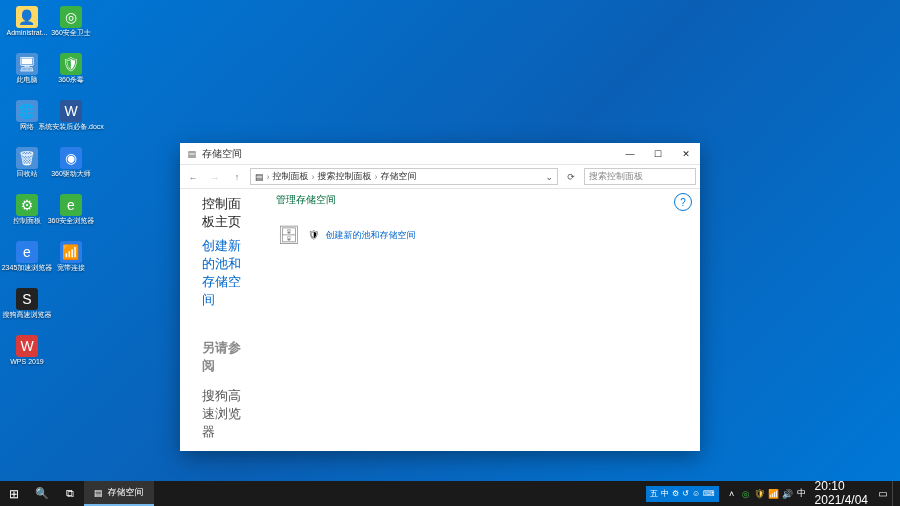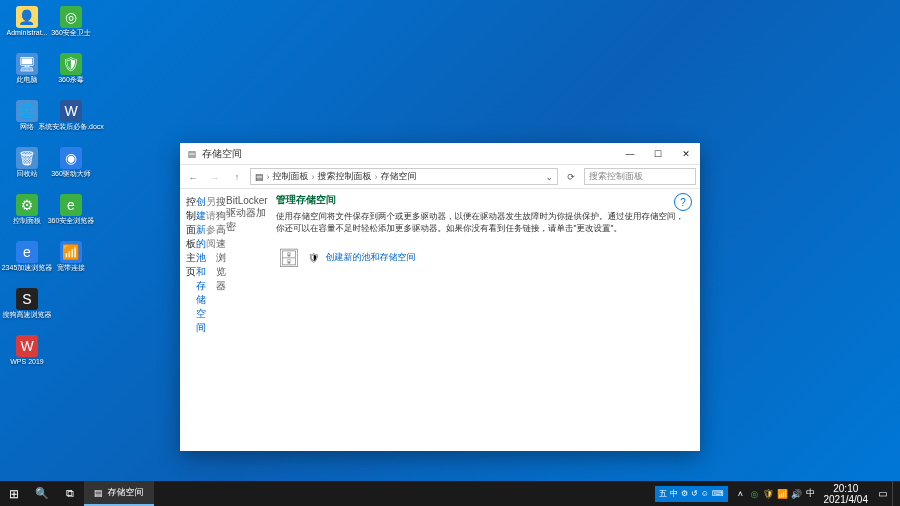--- a/index.html
+++ b/index.html
@@ -22,44 +22,44 @@
 .navbar { height: 24px; display: flex; align-items: center; padding: 0 4px; gap: 4px; border-bottom: 1px solid #e5e5e5; }
 .navbtn { width: 18px; height: 18px; display: flex; align-items: center; justify-content: center; font-size: 9px; color: #777; cursor:pointer; }
 .addr { flex: 1; border: 1px solid #ccc; height: 17px; display: flex; align-items: center; font-size: 9px; color: #333; padding: 0 4px; gap: 3px; }
 .addr .sep { color: #888; }
 .addr .drop { margin-left: auto; color: #555; }
 .refresh { width: 18px; height: 18px; display:flex;align-items:center;justify-content:center;font-size:9px;color:#555;cursor:pointer; }
 .search { width: 112px; border: 1px solid #ccc; height: 17px; font-size: 9px; color: #888; padding: 0 4px; display:flex;align-items:center; }
 .help { width: 18px; height: 18px; display:flex;align-items:center;justify-content:center;font-size:10px;color:#0078d7;cursor:pointer;border:1px solid #0078d7;border-radius:50%;margin-left:2px; }
 
 .body { flex: 1; display: flex; }
-.sidebar { width: 88px; background: #fff; padding: 6px 6px; font-size: 10px; display:flex;flex-direction:row; }
+.sidebar { width: 88px; background: #fff; padding: 6px 22px; font-size: 13px; display:flex;flex-direction:column; }
 .sidebar .primary { color: #222; margin-bottom: 6px; cursor:pointer; }
 .sidebar .link { color: #0066cc; margin-bottom: 4px; cursor:pointer; }
 .sidebar .spacer { flex:1; }
-.sidebar .secondary { color: #888; margin-bottom: 2px; }
+.sidebar .secondary { color: #888; margin-bottom: 12px; font-weight: bold; }
 
 .main { flex: 1; padding: 4px 8px; font-size: 9px; background:#fff; }
-.main h3 { color: #006a3c; font-size: 10px; font-weight: 700; margin-bottom: 4px; }
+.main h3 { color: #006a3c; font-size: 10px; font-weight: 400; margin-bottom: 15px; }
 .main p { color: #333; font-size: 8.5px; line-height: 1.4; margin-bottom: 2px; }
 .action { display: flex; align-items: center; gap: 6px; margin-top: 10px; }
 .action .hdd { width: 26px; height: 26px; display:flex;align-items:center;justify-content:center;font-size:18px;color:#888; }
 .action .shield { font-size: 9px; }
 .action .linktext { color: #0066cc; font-size: 9px; cursor:pointer; }
 
 
 .taskbar { position: absolute; bottom: 0; left: 0; right: 0; height: 25px; background: #1a1a1a; display: flex; align-items: center; }
 .start { width: 28px; height: 25px; display:flex;align-items:center;justify-content:center;color:#fff;font-size:12px;cursor:pointer; }
 .tb-icon { width: 28px; height: 25px; display:flex;align-items:center;justify-content:center;font-size:11px;color:#fff;cursor:pointer; }
 .tb-task { height: 25px; padding: 0 10px; background: #333; display:flex;align-items:center;gap:5px;font-size:9px;color:#fff;cursor:pointer;border-bottom:2px solid #76b9ed; }
 .tray { margin-left: auto; display: flex; align-items: center; gap: 0; padding-right: 4px; }
 .imebar { display:flex;align-items:center;background:#0078d7;height:16px;padding:0 4px;gap:3px;font-size:8px;color:#fff;margin-right:6px; }
 .imebar span{display:inline-flex;align-items:center;justify-content:center;}
 .tray-icon { width: 14px; height: 25px; display:flex;align-items:center;justify-content:center;font-size:9px;color:#fff;cursor:pointer; }
-.clock { color:#fff; font-size:10px; line-height:1.1; text-align:center; padding:0 6px; }
+.clock { color:#fff; font-size:12px; line-height:1.1; text-align:left; padding:0 6px; }
 .action-center{width:18px;height:25px;display:flex;align-items:center;justify-content:center;color:#fff;font-size:10px;cursor:pointer;}
 .show-desktop{width:4px;height:25px;border-left:1px solid #444;cursor:pointer;}
 </style>
 </head>
 <body>
 
 <div class="desktop">
   <div class="desktop-icon">
       <div class="glyph" style="background:#ffd966">👤</div>
       <div class="label">Administrat...</div>
@@ -148,26 +148,24 @@
         <span>搜索控制面板</span>
       </div>
   </div>
   <div class="body">
     <div class="sidebar">
       <div class="primary">控制面板主页</div>
       <div class="link">创建新的池和存储空间</div>
       <div class="spacer"></div>
       <div class="secondary">另请参阅</div>
       <div class="link" style="color:#555">搜狗高速浏览器</div>
-      <div class="link" style="color:#555">BitLocker 驱动器加密</div>
     </div>
     <div class="main">
       <div class="help" style="float:right">?</div>
       <h3>管理存储空间</h3>
-      <p>使用存储空间将文件保存到两个或更多驱动器，以便在驱动器发生故障时为你提供保护。通过使用存储空间，你还可以在容量不足时轻松添加更多驱动器。如果你没有看到任务链接，请单击"更改设置"。</p>
       <div class="action">
         <div class="hdd">🗄</div>
         <span class="shield">🛡</span>
         <span class="linktext">创建新的池和存储空间</span>
       </div>
     </div>
   </div>
 </div>
 
 <div class="taskbar">

